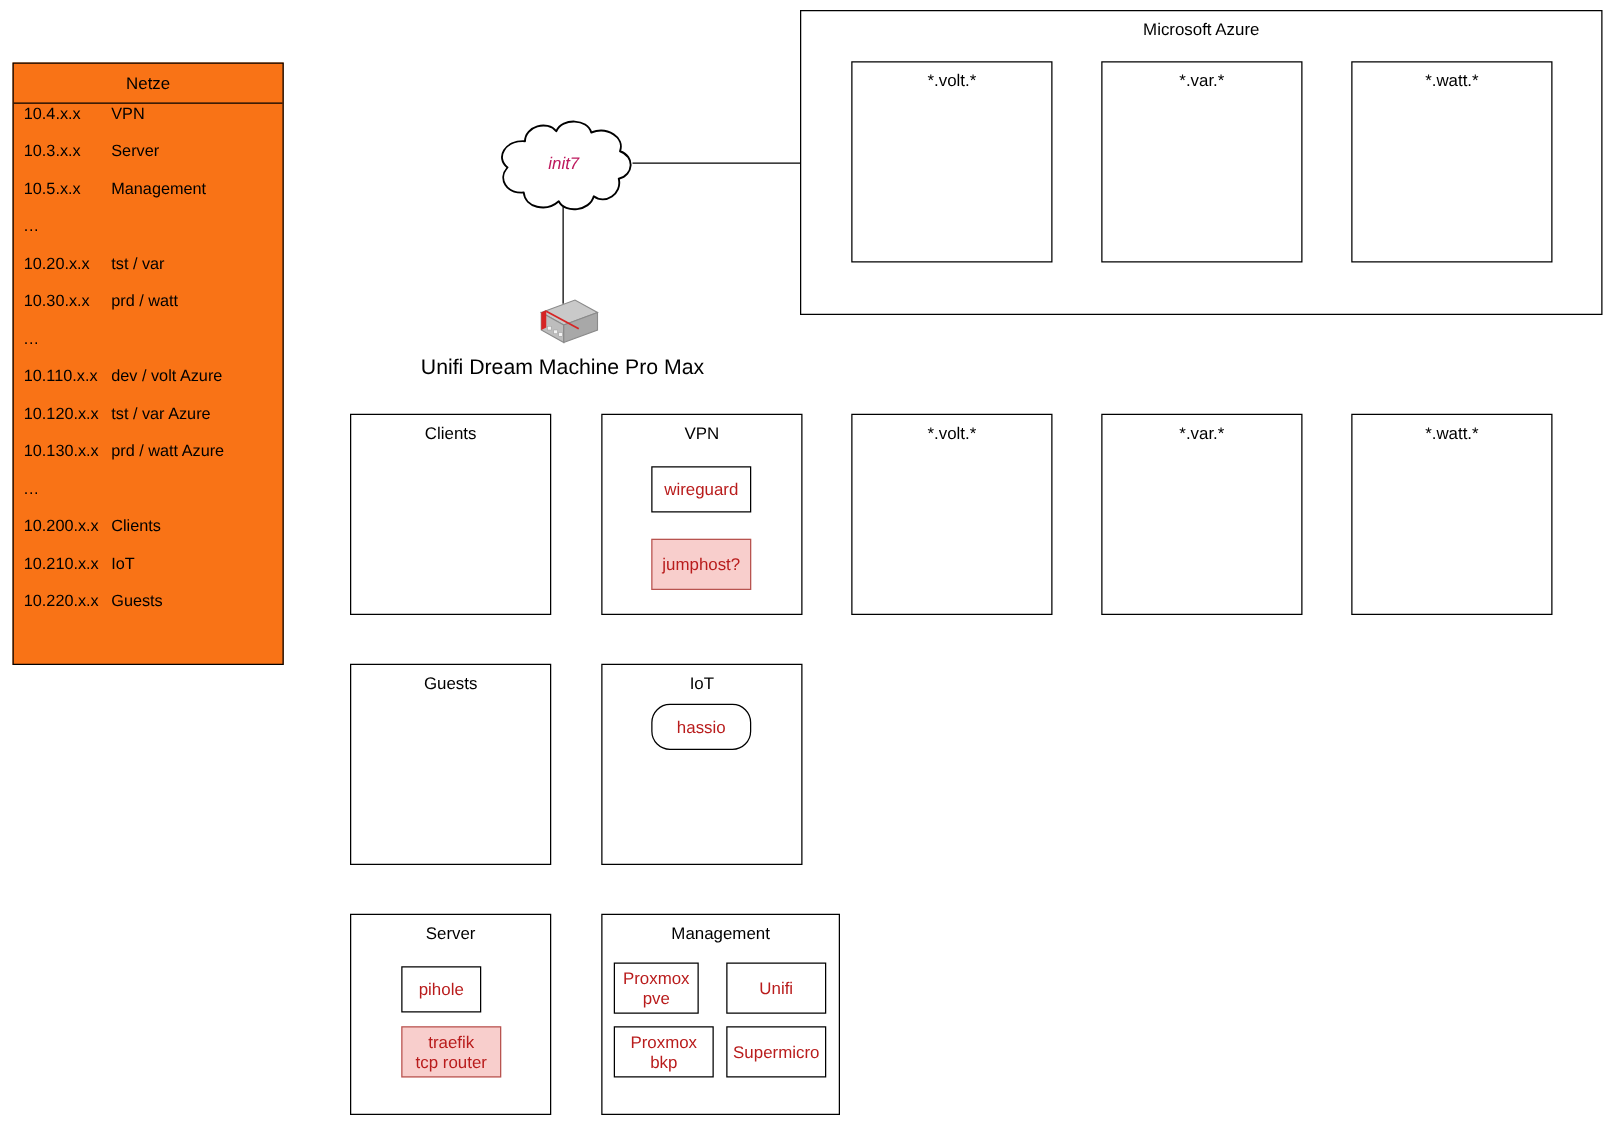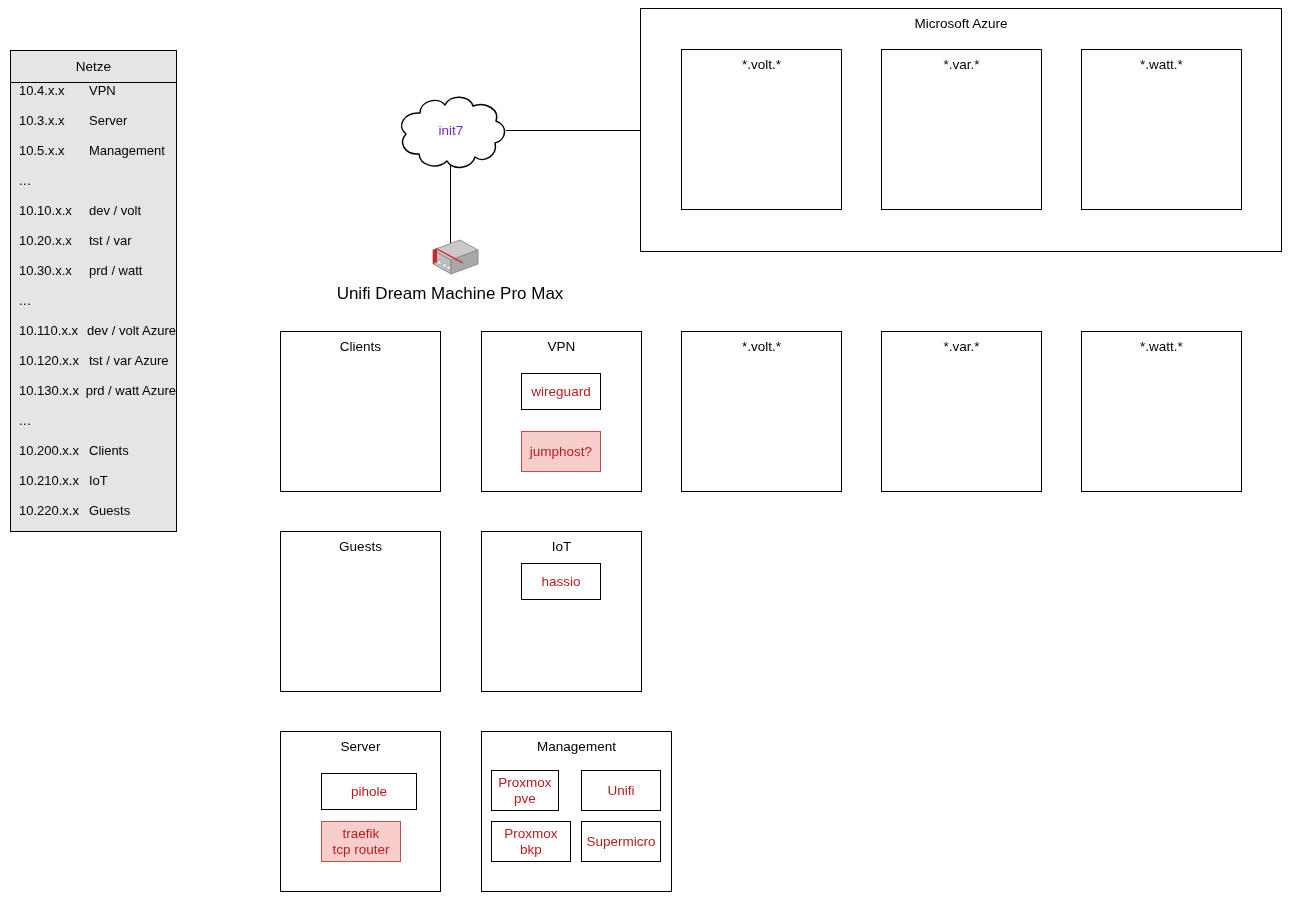--- a/index.html
+++ b/index.html
@@ -46,24 +46,24 @@
   .leaf.pink{
     background:#f8cecc;
     border-color:#b85450;
   }
   .leaf .ml{white-space:pre-line;}
 
   
   #netze-table{
     position:absolute;
     left:10px;top:50px;
-    width:167px;height:482px;
+    width:217px;height:482px;
     box-sizing:border-box;
     border:1.6px solid #000000;
-    background:#e5e5e5;
+    background:#f97316;
   }
   #netze-header{
     position:relative;
     height:32px;
     border-bottom:1.6px solid #000000;
     display:flex;align-items:center;justify-content:center;
     font-size:13.5px;
     box-sizing:border-box;
   }
   #netze-body{position:relative;}
@@ -96,21 +96,22 @@
     width:122px;height:80px;
   }
   #init7-cloud svg{display:block;width:122px;height:80px;}
   #init7-label{
     position:absolute;
     left:390px;top:123px;
     width:122px;
     text-align:center;
     font-size:13.5px;
     line-height:16px;
-    color:#6d28d9;
+    color:#be185d;
+    font-style:italic;
   }
 
   
   .conn{
     position:absolute;
     background:#000000;
   }
   .conn-h{height:1.4px;}
   .conn-v{width:1.4px;}
 
@@ -148,24 +149,20 @@
         <span class="netze-cidr">10.3.x.x</span>
         <span class="netze-name">Server</span>
       </div>
       <div class="netze-row">
         <span class="netze-cidr">10.5.x.x</span>
         <span class="netze-name">Management</span>
       </div>
       <div class="netze-row ellipsis">
         <span class="netze-cidr">...</span>
         <span class="netze-name"></span>
-      </div>
-      <div class="netze-row">
-        <span class="netze-cidr">10.10.x.x</span>
-        <span class="netze-name">dev / volt</span>
       </div>
       <div class="netze-row">
         <span class="netze-cidr">10.20.x.x</span>
         <span class="netze-name">tst / var</span>
       </div>
       <div class="netze-row">
         <span class="netze-cidr">10.30.x.x</span>
         <span class="netze-name">prd / watt</span>
       </div>
       <div class="netze-row ellipsis">
@@ -279,28 +276,28 @@
     <div class="box-title">*.watt.*</div>
   </div>
 
   <div class="box" style="left:280px;top:531px;width:161px;height:161px;">
     <div class="box-title">Guests</div>
   </div>
 
   <div class="box" style="left:481px;top:531px;width:161px;height:161px;">
     <div class="box-title">IoT</div>
   </div>
-  <div class="leaf" style="left:521px;top:563px;width:80px;height:37px;">
+  <div class="leaf" style="left:521px;top:563px;width:80px;height:37px;border-radius:15px;">
     <span>hassio</span>
   </div>
 
   <div class="box" style="left:280px;top:731px;width:161px;height:161px;">
     <div class="box-title">Server</div>
   </div>
-  <div class="leaf" style="left:321px;top:773px;width:96px;height:37px;justify-content:center;">
+  <div class="leaf" style="left:321px;top:773px;width:64px;height:37px;justify-content:center;">
     <span>pihole</span>
   </div>
   <div class="leaf pink" style="left:321px;top:821px;width:80px;height:41px;">
     <span class="ml">traefik
 tcp router</span>
   </div>
 
   <div class="box" style="left:481px;top:731px;width:191px;height:161px;">
     <div class="box-title">Management</div>
   </div>

